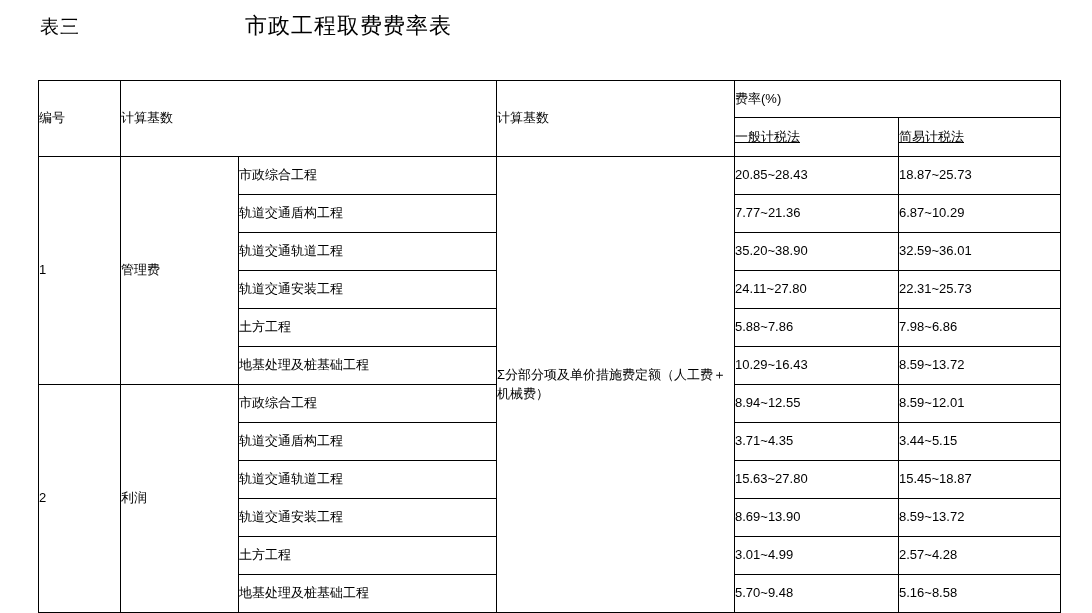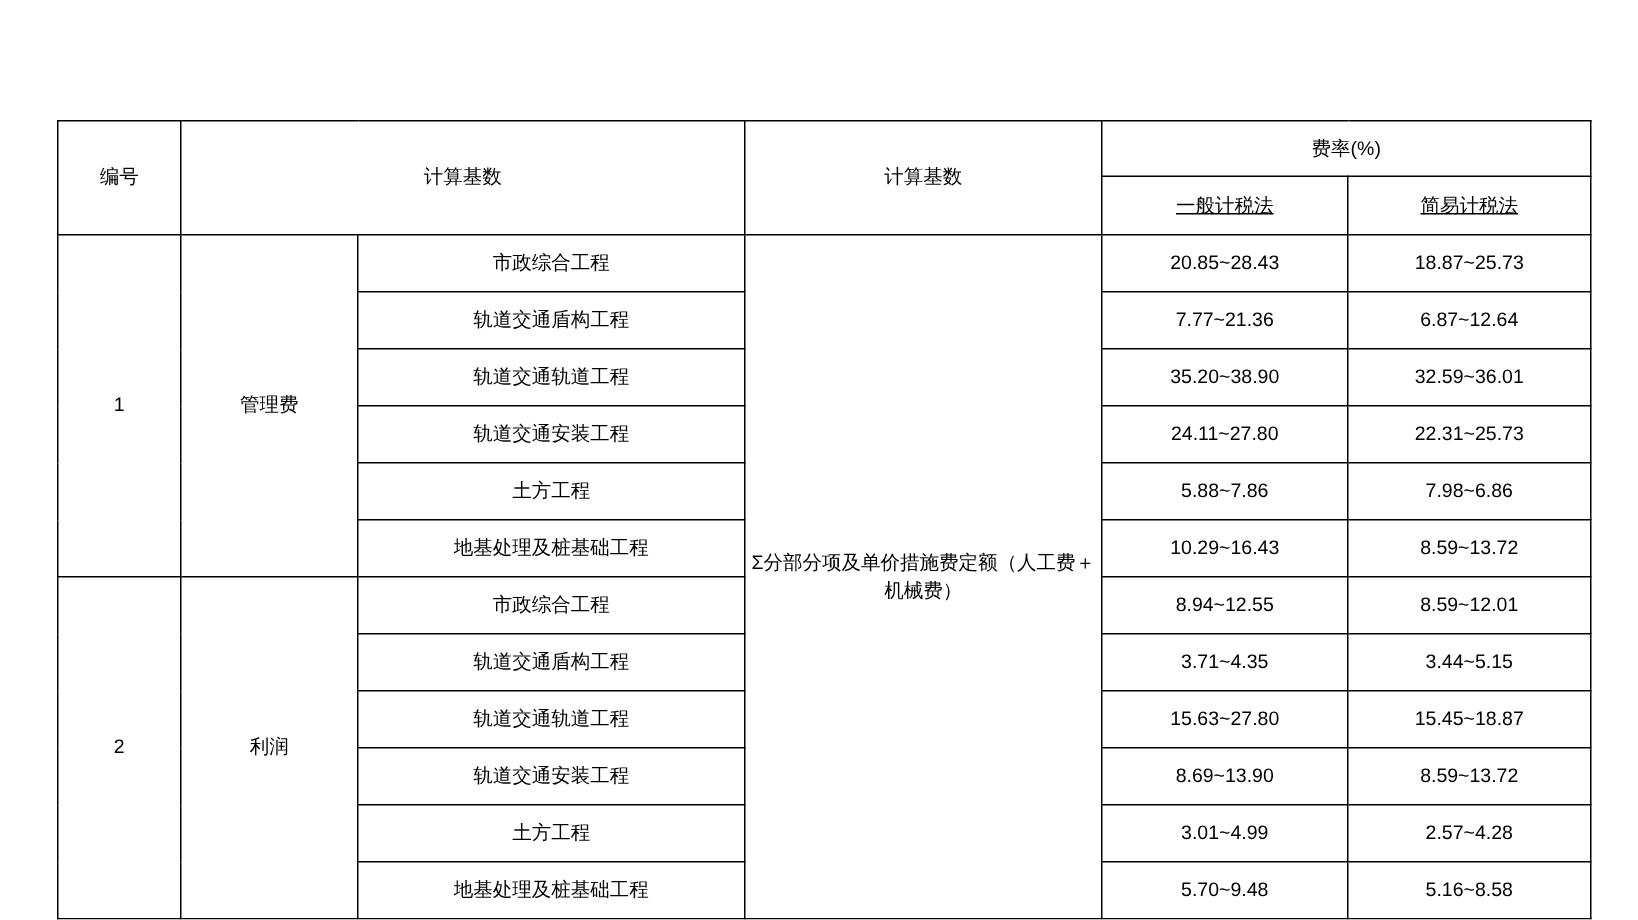--- a/index.html
+++ b/index.html
@@ -45,21 +45,21 @@
     left: 38px;
     top: 80px;
     border-collapse: collapse;
     table-layout: fixed;
     width: 1022px;
     font-size: 13px;
   }
   table.fee-table td, table.fee-table th {
     border: 1px solid #000000;
     padding: 0;
-    text-align: center;
+    text-align: left;
     vertical-align: middle;
     font-weight: normal;
     font-size: 13px;
     line-height: 1.45;
   }
   .c-no      { width: 82px; }
   .c-cat     { width: 118px; }
   .c-item    { width: 258px; }
   .c-base    { width: 238px; }
   .c-rate1   { width: 164px; }
@@ -75,20 +75,24 @@
     padding: 0 12px;
     line-height: 1.6;
   }
   .num-cell { font-size: 13px; }
 </style>
 </head>
 <body>
 
 <div class="page">
 
+  <div class="header-row">
+    <div class="doc-label">表三</div>
+    <div class="doc-title">市政工程取费费率表</div>
+  </div>
 
   <table class="fee-table">
     <colgroup>
       <col class="c-no">
       <col class="c-cat">
       <col class="c-item">
       <col class="c-base">
       <col class="c-rate1">
       <col class="c-rate2">
     </colgroup>
@@ -110,21 +114,21 @@
         <td class="body-cell" rowspan="6">1</td>
         <td class="body-cell" rowspan="6">管理费</td>
         <td class="body-cell">市政综合工程</td>
         <td class="body-cell base-cell" rowspan="12">Σ分部分项及单价措施费定额（人工费＋机械费）</td>
         <td class="body-cell num-cell">20.85~28.43</td>
         <td class="body-cell num-cell">18.87~25.73</td>
       </tr>
       <tr>
         <td class="body-cell">轨道交通盾构工程</td>
         <td class="body-cell num-cell">7.77~21.36</td>
-        <td class="body-cell num-cell">6.87~12.64</td>
+        <td class="body-cell num-cell">6.87~10.29</td>
       </tr>
       <tr>
         <td class="body-cell">轨道交通轨道工程</td>
         <td class="body-cell num-cell">35.20~38.90</td>
         <td class="body-cell num-cell">32.59~36.01</td>
       </tr>
       <tr>
         <td class="body-cell">轨道交通安装工程</td>
         <td class="body-cell num-cell">24.11~27.80</td>
         <td class="body-cell num-cell">22.31~25.73</td>

